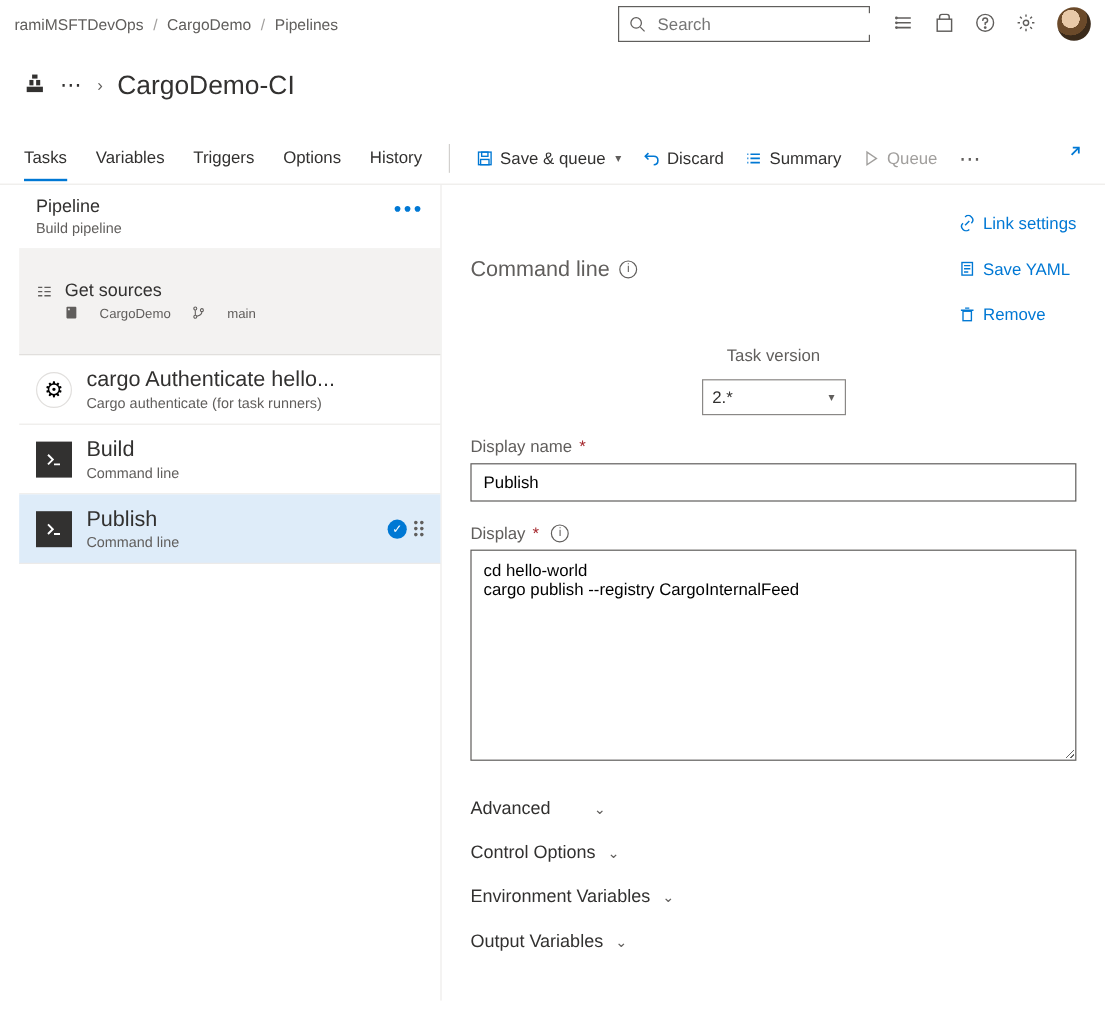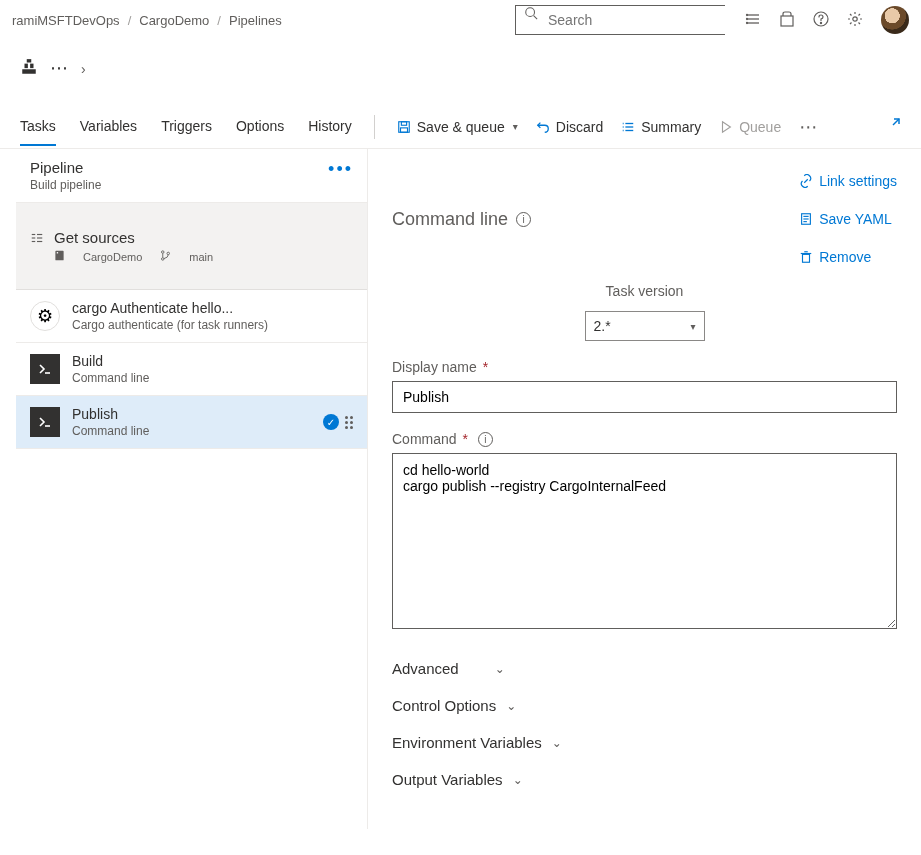--- a/index.html
+++ b/index.html
@@ -22,20 +22,21 @@
     display: flex;
     align-items: center;
     gap: 8px;
     color: #605e5c;
     font-size: 13px;
   }
   .breadcrumb .sep { color: #a19f9d; }
   .search-box {
     margin-left: auto;
     display: flex;
+    align-items: center;
     border: 1px solid #605e5c;
     width: 210px;
     height: 30px;
     padding: 0 8px;
     gap: 8px;
     color: #605e5c;
   }
   .search-box input {
     border: none;
     outline: none;
@@ -138,21 +139,21 @@
     padding: 10px 14px;
     border-bottom: 1px solid #edebe9;
     cursor:pointer;
   }
   .task-item.selected { background:#deecf9; }
   .task-item .ticon {
     width:30px; height:30px; display:flex; align-items:center; justify-content:center;
     font-size:16px; color:#fff; background:#323130;
   }
   .task-item .ticon.rust { background:#fff; color:#000; border:1px solid #e1dfdd; border-radius:50%; font-size:18px;}
-  .task-item .tname { font-size:14px; }
+  .task-item .tname { font-size:18px; }
   .task-item .tsub { font-size:12px; color:#605e5c; margin-top:2px;}
   .task-item .badge { margin-left:auto; display:flex; align-items:center; gap:6px;}
   .task-item .check { width:16px; height:16px; border-radius:50%; background:#0078d4; display:flex; align-items:center; justify-content:center; color:#fff; font-size:10px;}
   .grip { display:flex; flex-direction:column; gap:2px; }
   .grip span{ display:flex; gap:2px;}
   .grip i{ width:3px; height:3px; background:#605e5c; border-radius:50%; display:block;}
 
   
   .rp-header { display:flex; align-items:center; justify-content:space-between; margin-bottom:18px;}
   .rp-title { display:flex; align-items:center; gap:8px; font-size:18px; color:#605e5c; }
@@ -243,20 +244,21 @@
   <span class="mini-icon">
     <svg width="18" height="18" viewBox="0 0 16 16" fill="#323130">
         <rect x="2" y="10" width="12" height="4"></rect>
         <rect x="4" y="5" width="3" height="4"></rect>
         <rect x="9" y="5" width="3" height="4"></rect>
         <rect x="6" y="1" width="4" height="3"></rect>
       </svg>
   </span>
   <span class="dots">⋯</span>
   <span class="chevron">›</span>
+  <span class="title-text">CargoDemo-CI</span>
 </div>
 
 <div class="tab-bar">
   <div class="tab-left">
     <div class="tab active">Tasks</div>
     <div class="tab">Variables</div>
     <div class="tab">Triggers</div>
     <div class="tab">Options</div>
     <div class="tab">History</div>
   </div>
@@ -440,21 +442,21 @@
 
     <div class="label-block">
       <span class="field-label">
         <span>Display name</span><span class="required"> *</span>
       </span>
     </div>
     <input class="text-input" value="Publish" style="">
 
     <div class="label-block" style="margin-top:18px;">
       <span class="field-label">
-        <span>Command</span><span class="required"> *</span>
+        <span>Display</span><span class="required"> *</span>
       </span>
       <span class="info-circle">i</span>
     </div>
     <textarea class="script-area" style="">cd hello-world
 cargo publish --registry CargoInternalFeed</textarea>
 
     <div class="section-toggle" style="margin-top:18px;gap:36px;">
       <span>Advanced</span>
         <span class="chev">⌄</span>
     </div>

